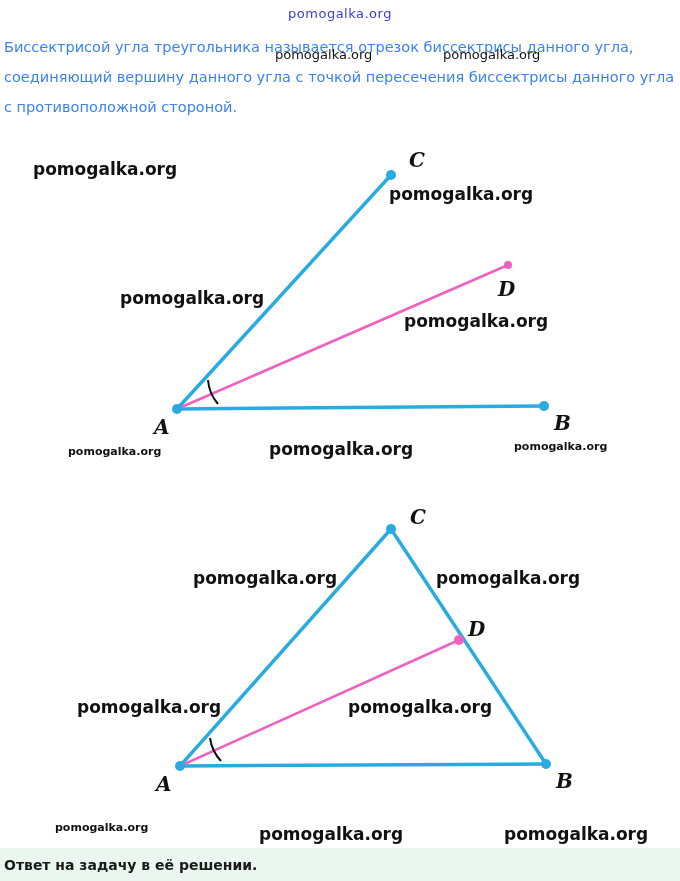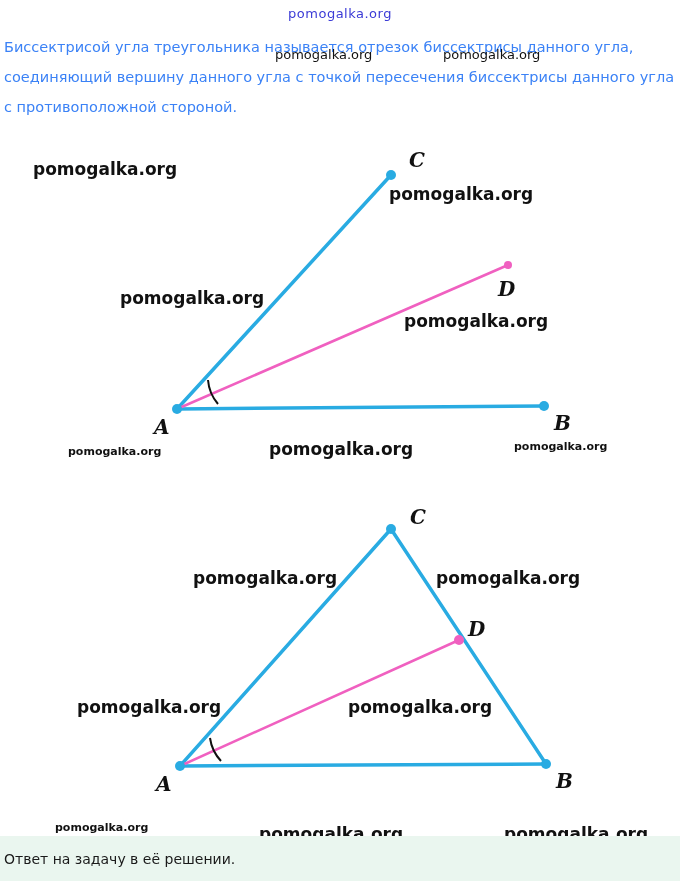--- a/index.html
+++ b/index.html
@@ -64,24 +64,25 @@
     font-style: italic;
     font-weight: bold;
     font-size: 20px;
     color: #111;
   }
   .answer-bar {
     position: absolute;
     left: 0;
     bottom: 0;
     width: 680px;
-    height: 45px;
+    height: 33px;
     background: #eaf6ef;
     display: flex;
     align-items: center;
+    font-weight: bold;
   }
   .answer-bar span {
     font-size: 14px;
     color: #1a1a1a;
     padding-left: 4px;
     font-family: "DejaVu Sans", sans-serif;
   }
 </style>
 </head>
 <body>

